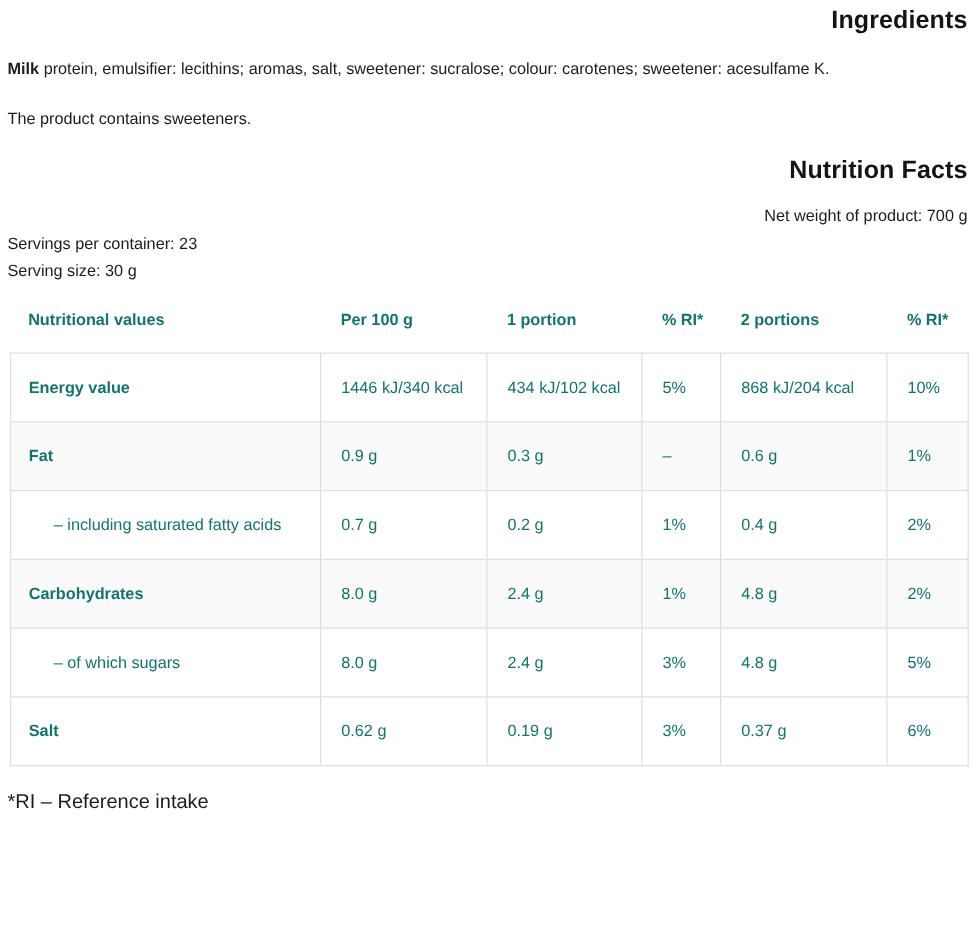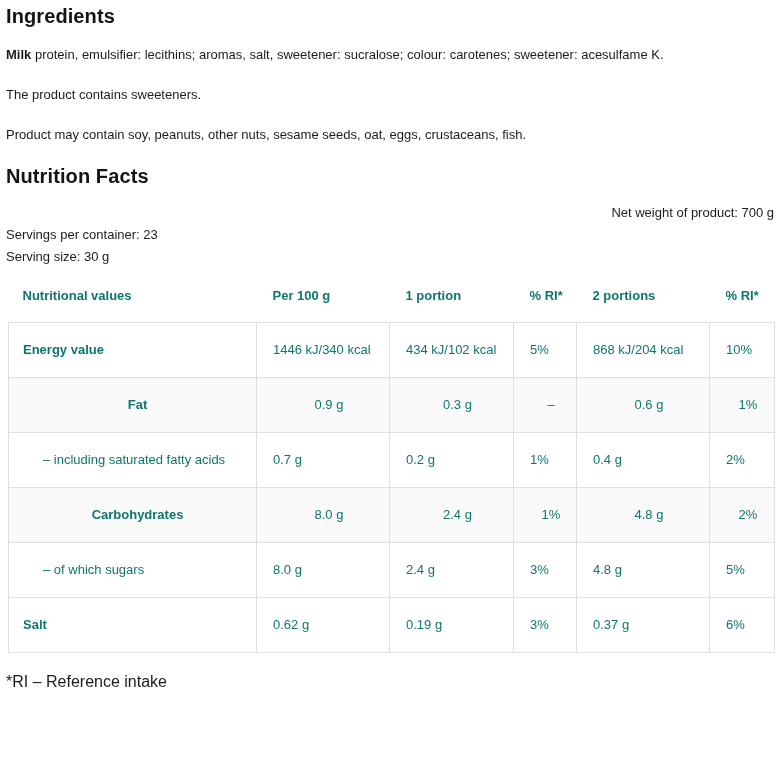--- a/index.html
+++ b/index.html
@@ -16,20 +16,21 @@
   .page {
     padding: 2px 8px 10px 6px;
   }
   .section-title {
     font-size: 20px;
     line-height: 28px;
     font-weight: 700;
     color: #141414;
     letter-spacing: 0.1px;
     margin: 0;
+    text-align: right;
   }
   .nutrition-title {
     margin-top: 20px;
   }
   .para {
     font-size: 13px;
     line-height: 14px;
     margin: 26px 0 0 0;
   }
   .para.first {
@@ -72,41 +73,40 @@
   table.nutrition th:first-child { padding-left: 14px; }
   table.nutrition td {
     border: 1px solid #dfdfdf;
     height: 54px;
     vertical-align: middle;
     padding: 0 4px 0 16px;
     line-height: 16px;
     background: #ffffff;
   }
   table.nutrition td:first-child { padding-left: 14px; }
-  table.nutrition tr.alt td { background: #fafafa; text-align: center; }
+  table.nutrition tr.alt td { background: #fafafa; }
   table.nutrition td.b { font-weight: 700; }
   table.nutrition td.sub { padding-left: 34px; font-weight: 400; }
   .footnote {
     font-size: 16px;
     line-height: 14px;
     margin: 22px 0 0 0;
   }
 </style>
 </head>
 <body>
 
 <div class="page">
 
   <h2 class="section-title">Ingredients</h2>
 
   <p class="para first"><strong>Milk</strong><span> protein, emulsifier: lecithins; aromas, salt, sweetener: sucralose; colour: carotenes; sweetener: acesulfame K.</span></p>
 
   <p class="para">The product contains sweeteners.</p>
 
-  <p class="para">Product may contain soy, peanuts, other nuts, sesame seeds, oat, eggs, crustaceans, fish.</p>
 
   <h2 class="section-title nutrition-title">Nutrition Facts</h2>
 
   <p class="info-line first">Net weight of product: 700 g</p>
   <p class="info-line">Servings per container: 23</p>
   <p class="info-line">Serving size: 30 g</p>
 
   <table class="nutrition">
     <colgroup>
       <col class="c1">

